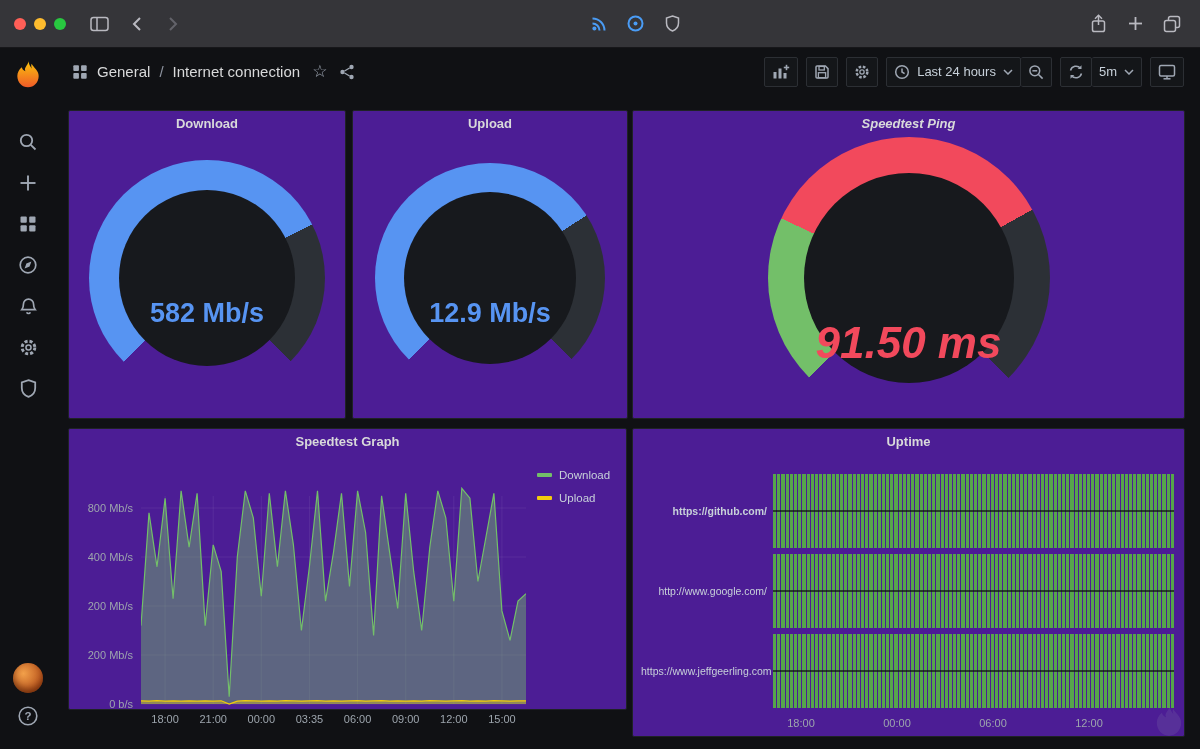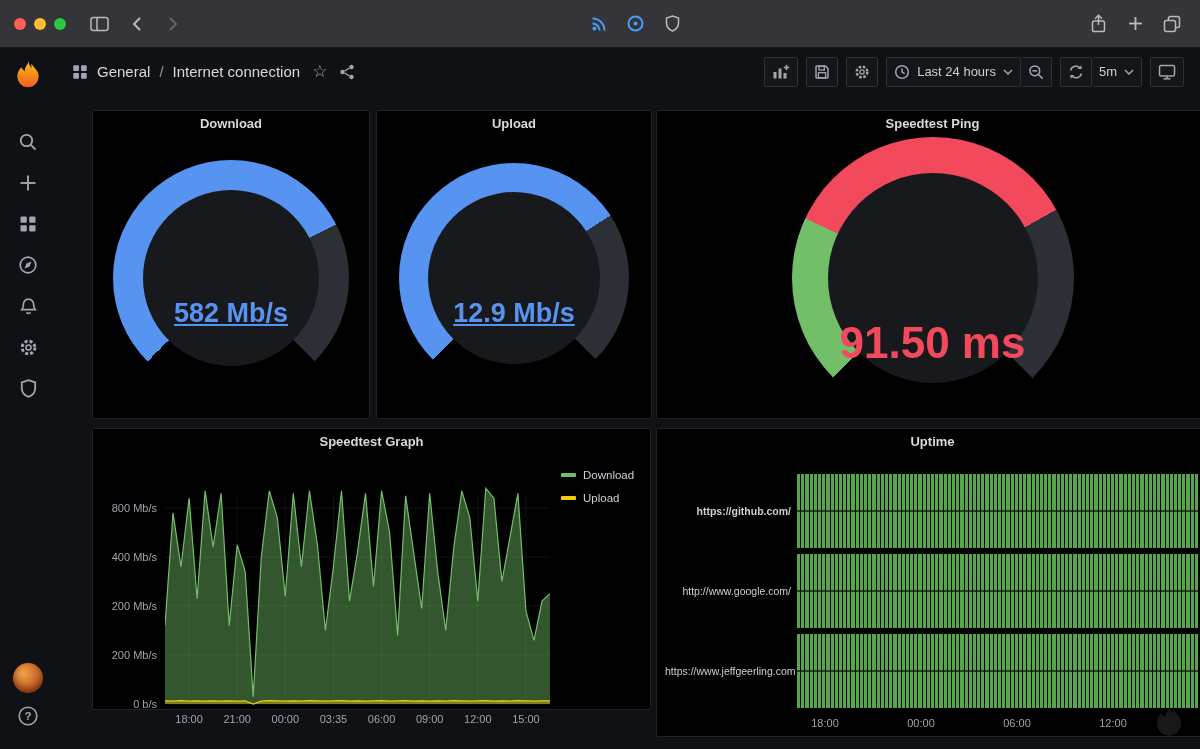--- a/index.html
+++ b/index.html
@@ -44,36 +44,36 @@
   .mini-icon { color:#9fa7b3; display:flex; align-items:center; margin-left:12px; cursor:pointer; font-size:17px; }
   .toolbar { margin-left:auto; display:flex; align-items:center; gap:8px; }
   .tgroup { display:flex; }
   .tbtn { height:30px; min-width:30px; padding:0 7px; background:#141619; border:1px solid #2c2f34;
     border-radius:2px; color:#9fa7b3; display:flex; align-items:center; justify-content:center;
     gap:7px; font-size:13px; cursor:pointer; }
   .tgroup .tbtn + .tbtn { border-left:none; }
   .tbtn .lbl { color:#c7d0d9; font-weight:500; }
   
   .dash-body { position:relative; flex:1; }
-  .panel { position:absolute; background:#000000; border:1px solid #1f2226; border-radius:2px;margin-left:24px; }
+  .panel { position:absolute; background:#4c1d95; border:1px solid #1f2226; border-radius:2px; }
   .panel-title { height:26px; line-height:26px; text-align:center; font-size:13px;
     font-weight:600; color:#d8d9da; cursor:pointer; }
   #p-download { left:12px;  top:15px;  width:278px; height:309px; }
   #p-upload   { left:296px; top:15px;  width:276px; height:309px; }
-  #p-ping     { left:576px; top:15px;  width:553px; height:309px; }
+  #p-ping     { left:576px; top:15px;  width:553px; height:309px;font-style:italic; }
   #p-graph    { left:12px;  top:333px; width:559px; height:282px; }
   #p-uptime   { left:576px; top:333px; width:553px; height:309px; }
   
   .gauge-wrap { position:absolute; left:0; right:0; top:26px; bottom:0;
     display:flex; align-items:center; justify-content:center; }
   .gauge { position:relative; width:var(--d); height:var(--d); }
   .gauge-arc { position:absolute; inset:0; border-radius:50%; }
   .gauge-arc::after { content:""; position:absolute; inset:var(--t); border-radius:50%; background:#17191d; }
   .gauge-value { position:absolute; left:0; right:0; text-align:center; font-weight:700; }
-  .val-small { top:calc(50% + 20px); font-size:27px; color:#5794F2;text-decoration:underline; }
+  .val-small { top:calc(50% + 20px); font-size:27px; color:#5794F2; }
   .val-ping  { top:calc(50% + 40px); font-size:44px; color:#F2495C; }
   
   .chart-area { position:absolute; left:8px; right:8px; top:26px; bottom:8px; }
   #graph-svg { position:absolute; left:64px; top:27px; }
   #graph-svg .grid { stroke:rgba(255,255,255,0.07); stroke-width:1; }
   .ylab { position:absolute; left:0; width:56px; text-align:right; font-size:11px; color:#9da5ad; }
   .xlab { position:absolute; top:258px; width:44px; text-align:center; font-size:11px; color:#9da5ad; }
   #graph-legend { position:absolute; left:460px; top:14px; display:flex; flex-direction:column; gap:11px; }
   .lg-item { display:flex; align-items:center; gap:7px; cursor:pointer; }
   .lg-swatch { width:15px; height:4px; border-radius:1px; }

